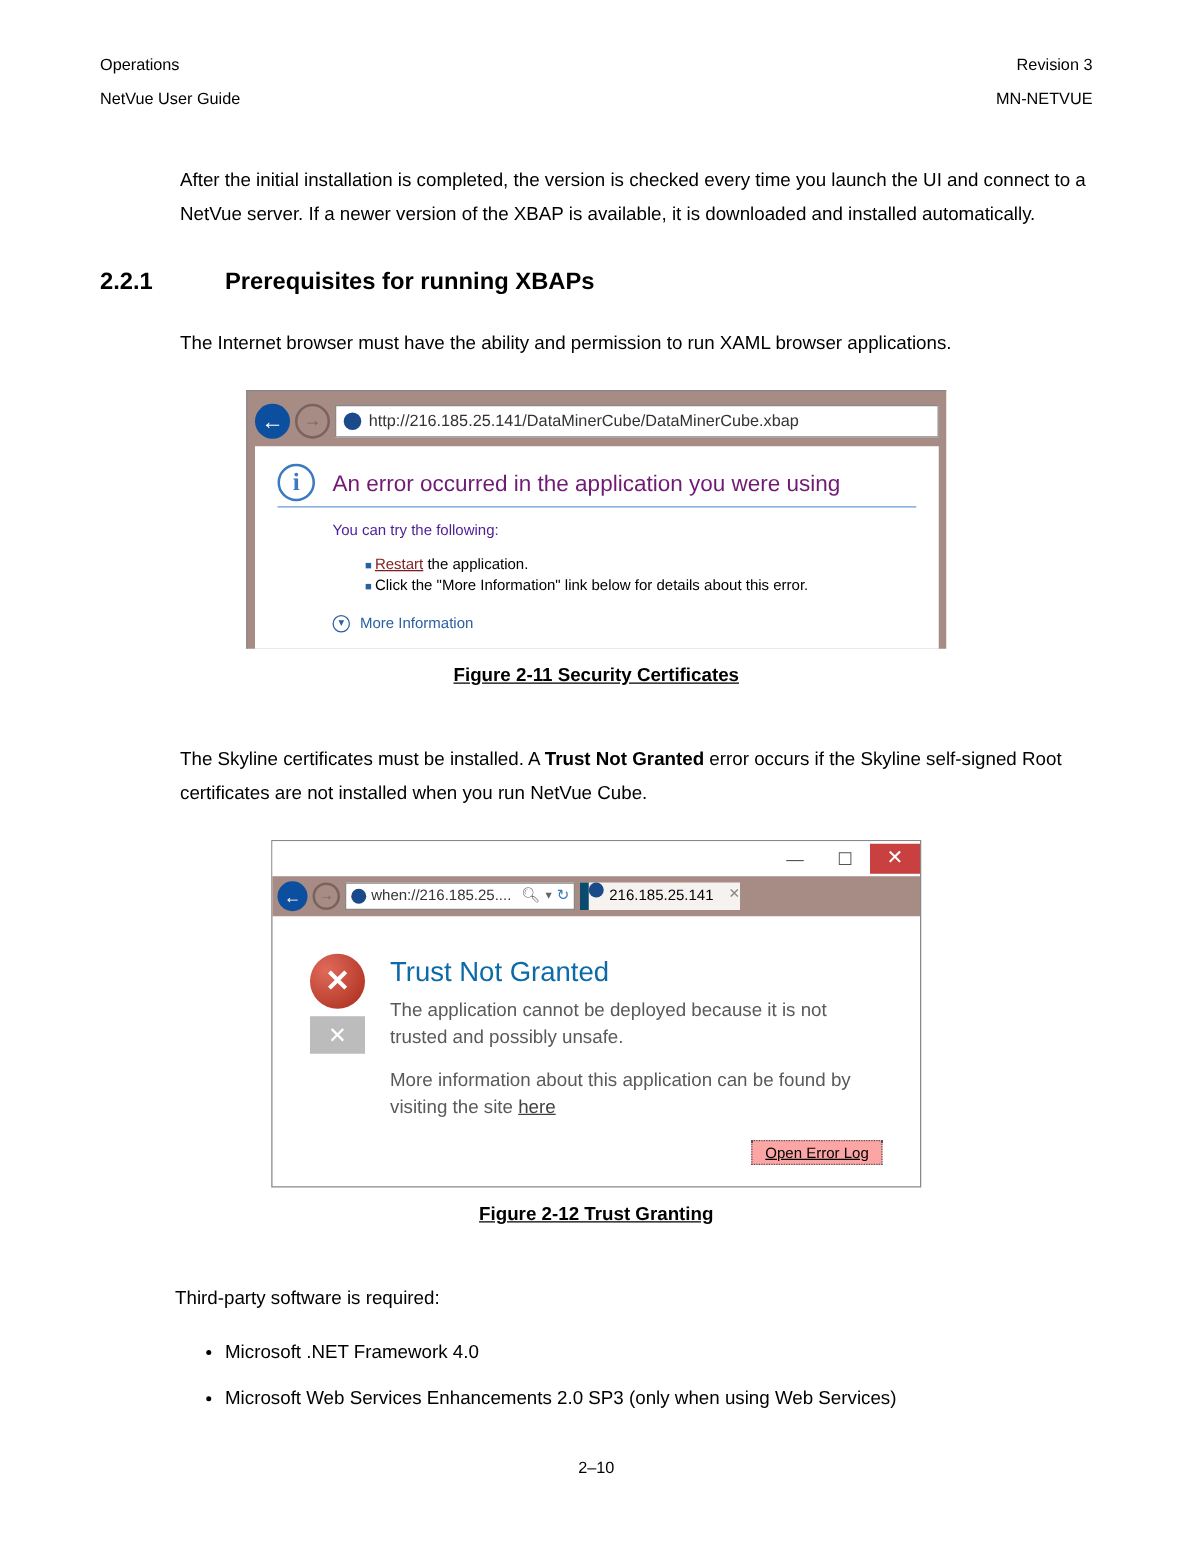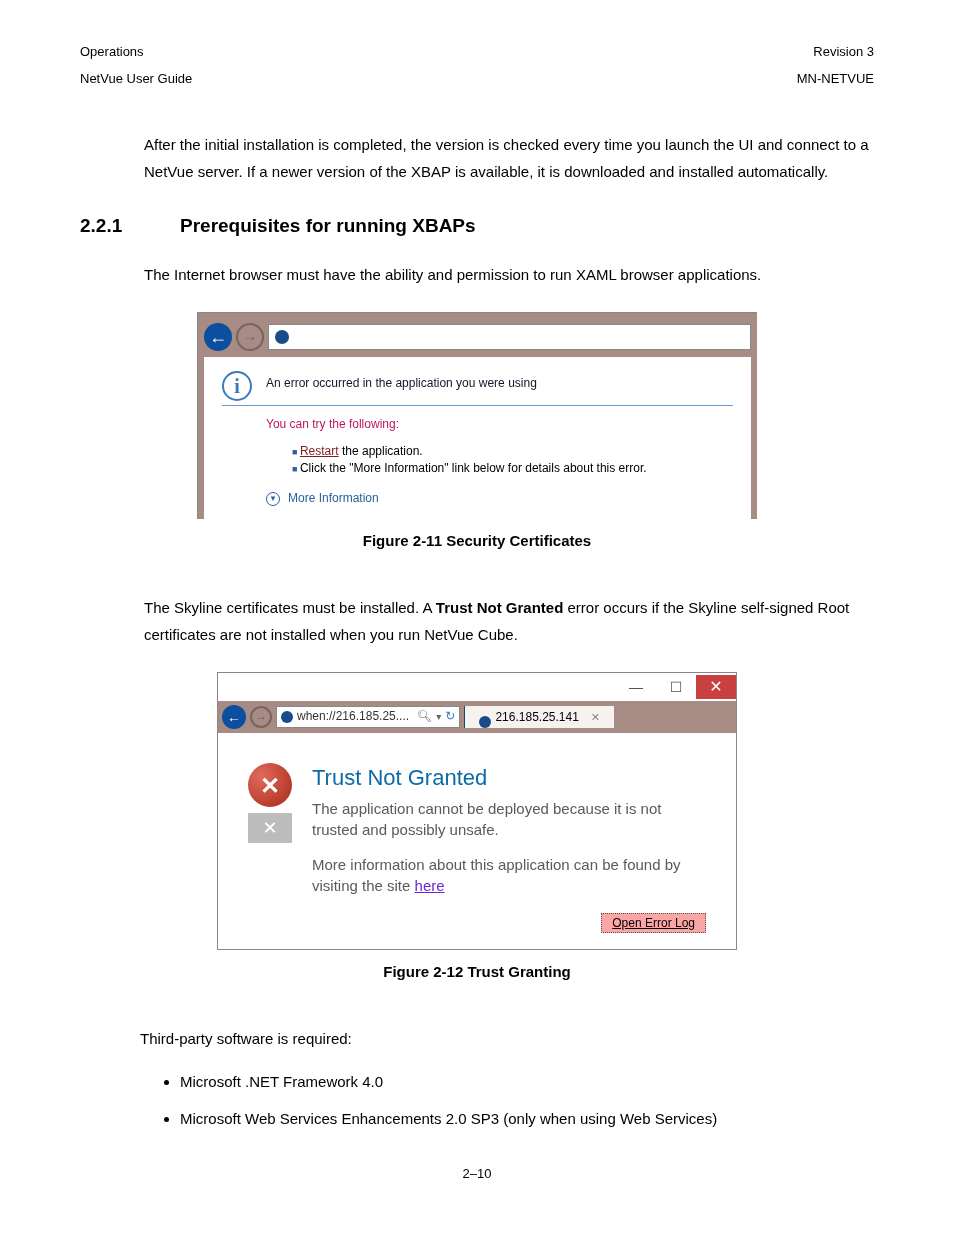--- a/index.html
+++ b/index.html
@@ -13,69 +13,69 @@
     line-height: 1.8;
   }
   .header-row { display: flex; justify-content: space-between; font-size: 13px; margin-bottom: 4px; }
   .header { margin-bottom: 40px; }
   .para { margin: 0 0 24px 64px; }
   .section-heading { display: flex; font-weight: bold; font-size: 19px; margin: 20px 0 18px 0; }
   .section-num { width: 100px; }
   .figure-frame {
     margin: 18px auto 8px auto;
   }
-  .figure-caption { text-align: center; font-weight: bold; font-size: 15px; margin: 0 0 40px 0; }
+  .figure-caption { text-align: center; font-weight: bold; font-size: 15px; margin: 0 0 40px 0; text-decoration: underline; }
 
   
   .fig1 {
     width: 560px;
     border-left: 1px solid #888; border-top: 1px solid #888;
     background: #a78b85;
     padding: 10px 6px 0 6px;
     margin-left: auto; margin-right: auto;
   }
   .navrow { display: flex; align-items: center; gap: 4px; padding-bottom: 6px; }
   .circ-btn { width: 28px; height: 28px; border-radius: 50%; display:flex; align-items:center; justify-content:center; font-size: 18px; font-weight: bold;}
   .back-btn { background:#0b4f9e; color:#fff; }
   .fwd-btn { border: 2px solid #7a625d; color:#7a625d; background: transparent; font-size:14px;}
   .addr-bar { flex:1; background:#fff; border:1px solid #888; height: 26px; display:flex; align-items:center; padding: 0 6px; font-size: 13px; color:#333; gap:6px;}
   .globe { width:14px; height:14px; border-radius:50%; background:#1a4a8a; display:inline-block;}
   .content-panel { background:#fff; padding: 14px 18px 12px 18px; line-height:1.4;}
   .errrow { display:flex; gap:14px; align-items:flex-start; border-bottom: 1px solid #6a9ad4; padding-bottom: 4px; margin-bottom: 10px;}
   .info-ico { width:30px; height:30px; border-radius:50%; border: 2px solid #3a7ac0; color:#3a7ac0; font-weight:bold; font-family: Georgia, serif; font-size:20px; display:flex; align-items:center; justify-content:center;}
-  .err-title { color:#0f172a; font-size: 12px; padding-top:4px;}
-  .try { font-size: 12px; color:#be185d; margin-left: 44px; margin-bottom: 10px;}
+  .err-title { color:#701a75; font-size: 18px; padding-top:4px;}
+  .try { font-size: 12px; color:#4c1d95; margin-left: 44px; margin-bottom: 10px;}
   .bullets { margin-left: 70px; font-size: 12px; }
   .bullets div::before { content:"■ "; color:#2a5fa0; font-size: 9px;}
   .restart { color:#7f1d1d;text-decoration:underline; }
   .moreinfo { margin-left: 44px; margin-top: 14px; font-size: 12px; color:#2a5fa0; display:flex; align-items:center; gap:8px;}
   .moreinfo-ico { width:14px; height:14px; border-radius:50%; border:1px solid #2a5fa0; display:inline-flex; align-items:center; justify-content:center; font-size:9px;}
 
   
   .fig2 {
     width: 520px;
     border: 1px solid #888;
     margin-left: auto; margin-right: auto;
     background:#fff;
   }
   .titlebar { height: 28px; background:#fff; display:flex; justify-content:flex-end; align-items:center;}
   .win-btn { width:40px; height:24px; display:flex; align-items:center; justify-content:center; font-size:14px; color:#555;}
   .win-close { background:#c84040; color:#fff; font-size:16px;}
   .chrome { background:#a78b85; padding: 4px 4px; }
   .chrome .navrow { padding-bottom: 0;}
   .addr-short { background:#fff; border:1px solid #888; height:22px; display:flex; align-items:center; font-size:12px; padding:0 4px; gap:4px; color:#333;}
-  .tab { border-left:1px solid #0c4a6e; height:22px; display:flex; align-items:flex-end; padding:0 14px; font-size:12px; gap:4px; background:#f6f2f0;}
+  .tab { border-left:7px solid #0c4a6e; height:22px; display:flex; align-items:flex-start; padding:0 0; font-size:12px; gap:4px; background:#f6f2f0;}
   .tab-x { color:#888; font-size:11px; margin-left: 8px;}
   .trust-body { padding: 30px 30px 12px 30px; display:flex; gap: 18px;}
   .icon-col { width: 46px; display:flex; flex-direction:column; gap:6px;}
   .err-circ { width:44px; height:44px; border-radius:50%; background: radial-gradient(circle at 30% 30%, #e06a5a, #a82a1a); color:#fff; display:flex; align-items:center; justify-content:center; font-size:24px; font-weight:bold;}
   .grey-sq { width:44px; height:30px; background:#bcbcbc; color:#fff; display:flex; align-items:center; justify-content:center; font-size:18px;}
   .trust-text { flex:1; color:#5a5a5a; font-size: 15px; line-height:1.4;}
   .trust-title { color:#0d6aa8; font-size: 22px; font-weight:400; margin-bottom: 4px;}
-  .here { color:#6d28d9; text-decoration: underline;}
+  .here { color:#404040; text-decoration: underline;}
   .btn-row { text-align:right; padding: 0 30px 14px 0;}
   .open-err { font-size: 12px; padding: 2px 10px; border: 1px dotted #555; background:#fca5a5; text-decoration: underline;}
 
   .para2 { margin: 0 0 16px 60px; }
   ul.req { margin: 0 0 24px 100px; }
   ul.req li { margin-bottom: 10px; font-size: 15px; list-style: disc;}
   .page-num { text-align:center; font-size:13px; margin-top: 30px;}
 </style>
 </head>
 <body>
@@ -99,20 +99,21 @@
 </div>
 
 <p class="para">The Internet browser must have the ability and permission to run XAML browser applications.</p>
 
 <div class="figure-frame fig1">
   <div class="navrow">
     <div class="circ-btn back-btn">←</div>
     <div class="circ-btn fwd-btn">→</div>
     <div class="addr-bar">
       <span class="globe"></span>
+      <span>http://216.185.25.141/DataMinerCube/DataMinerCube.xbap</span>
     </div>
   </div>
   <div class="content-panel">
     <div class="errrow">
       <div class="info-ico">i</div>
       <div class="err-title">An error occurred in the application you were using</div>
     </div>
     <div class="try">You can try the following:</div>
     <div class="bullets">
       <div><span class="restart">Restart</span><span> the application.</span></div>

